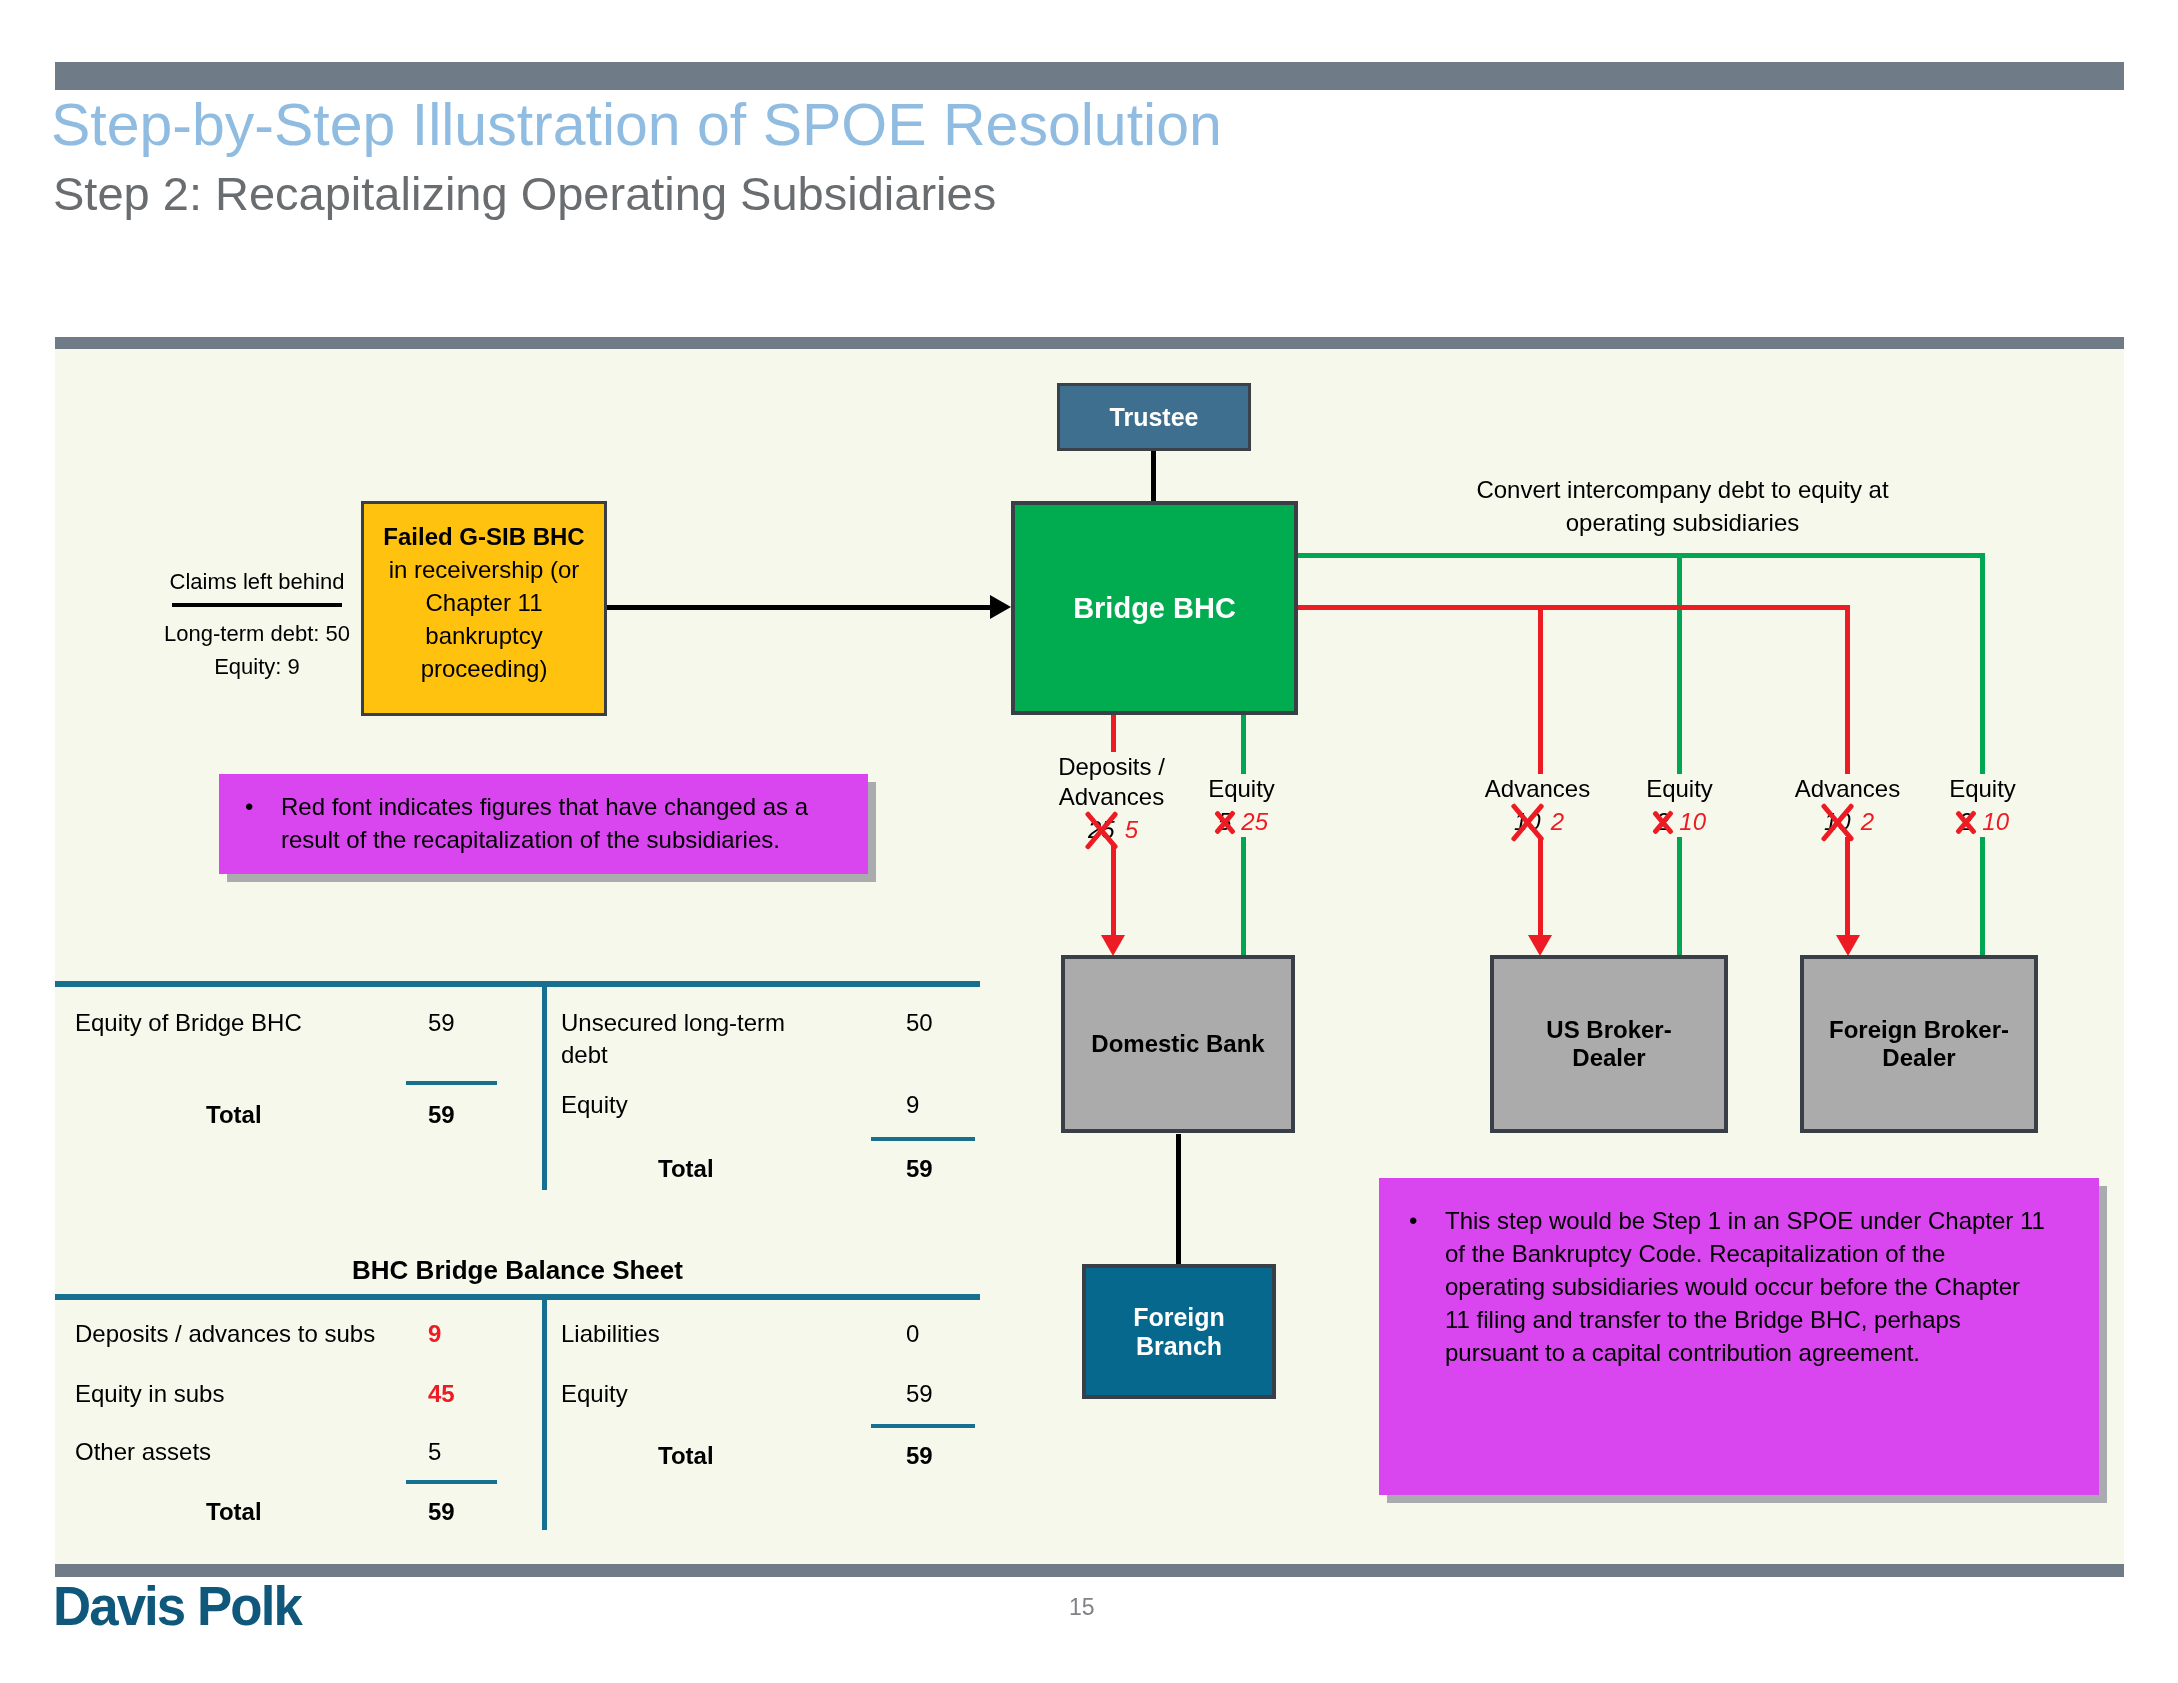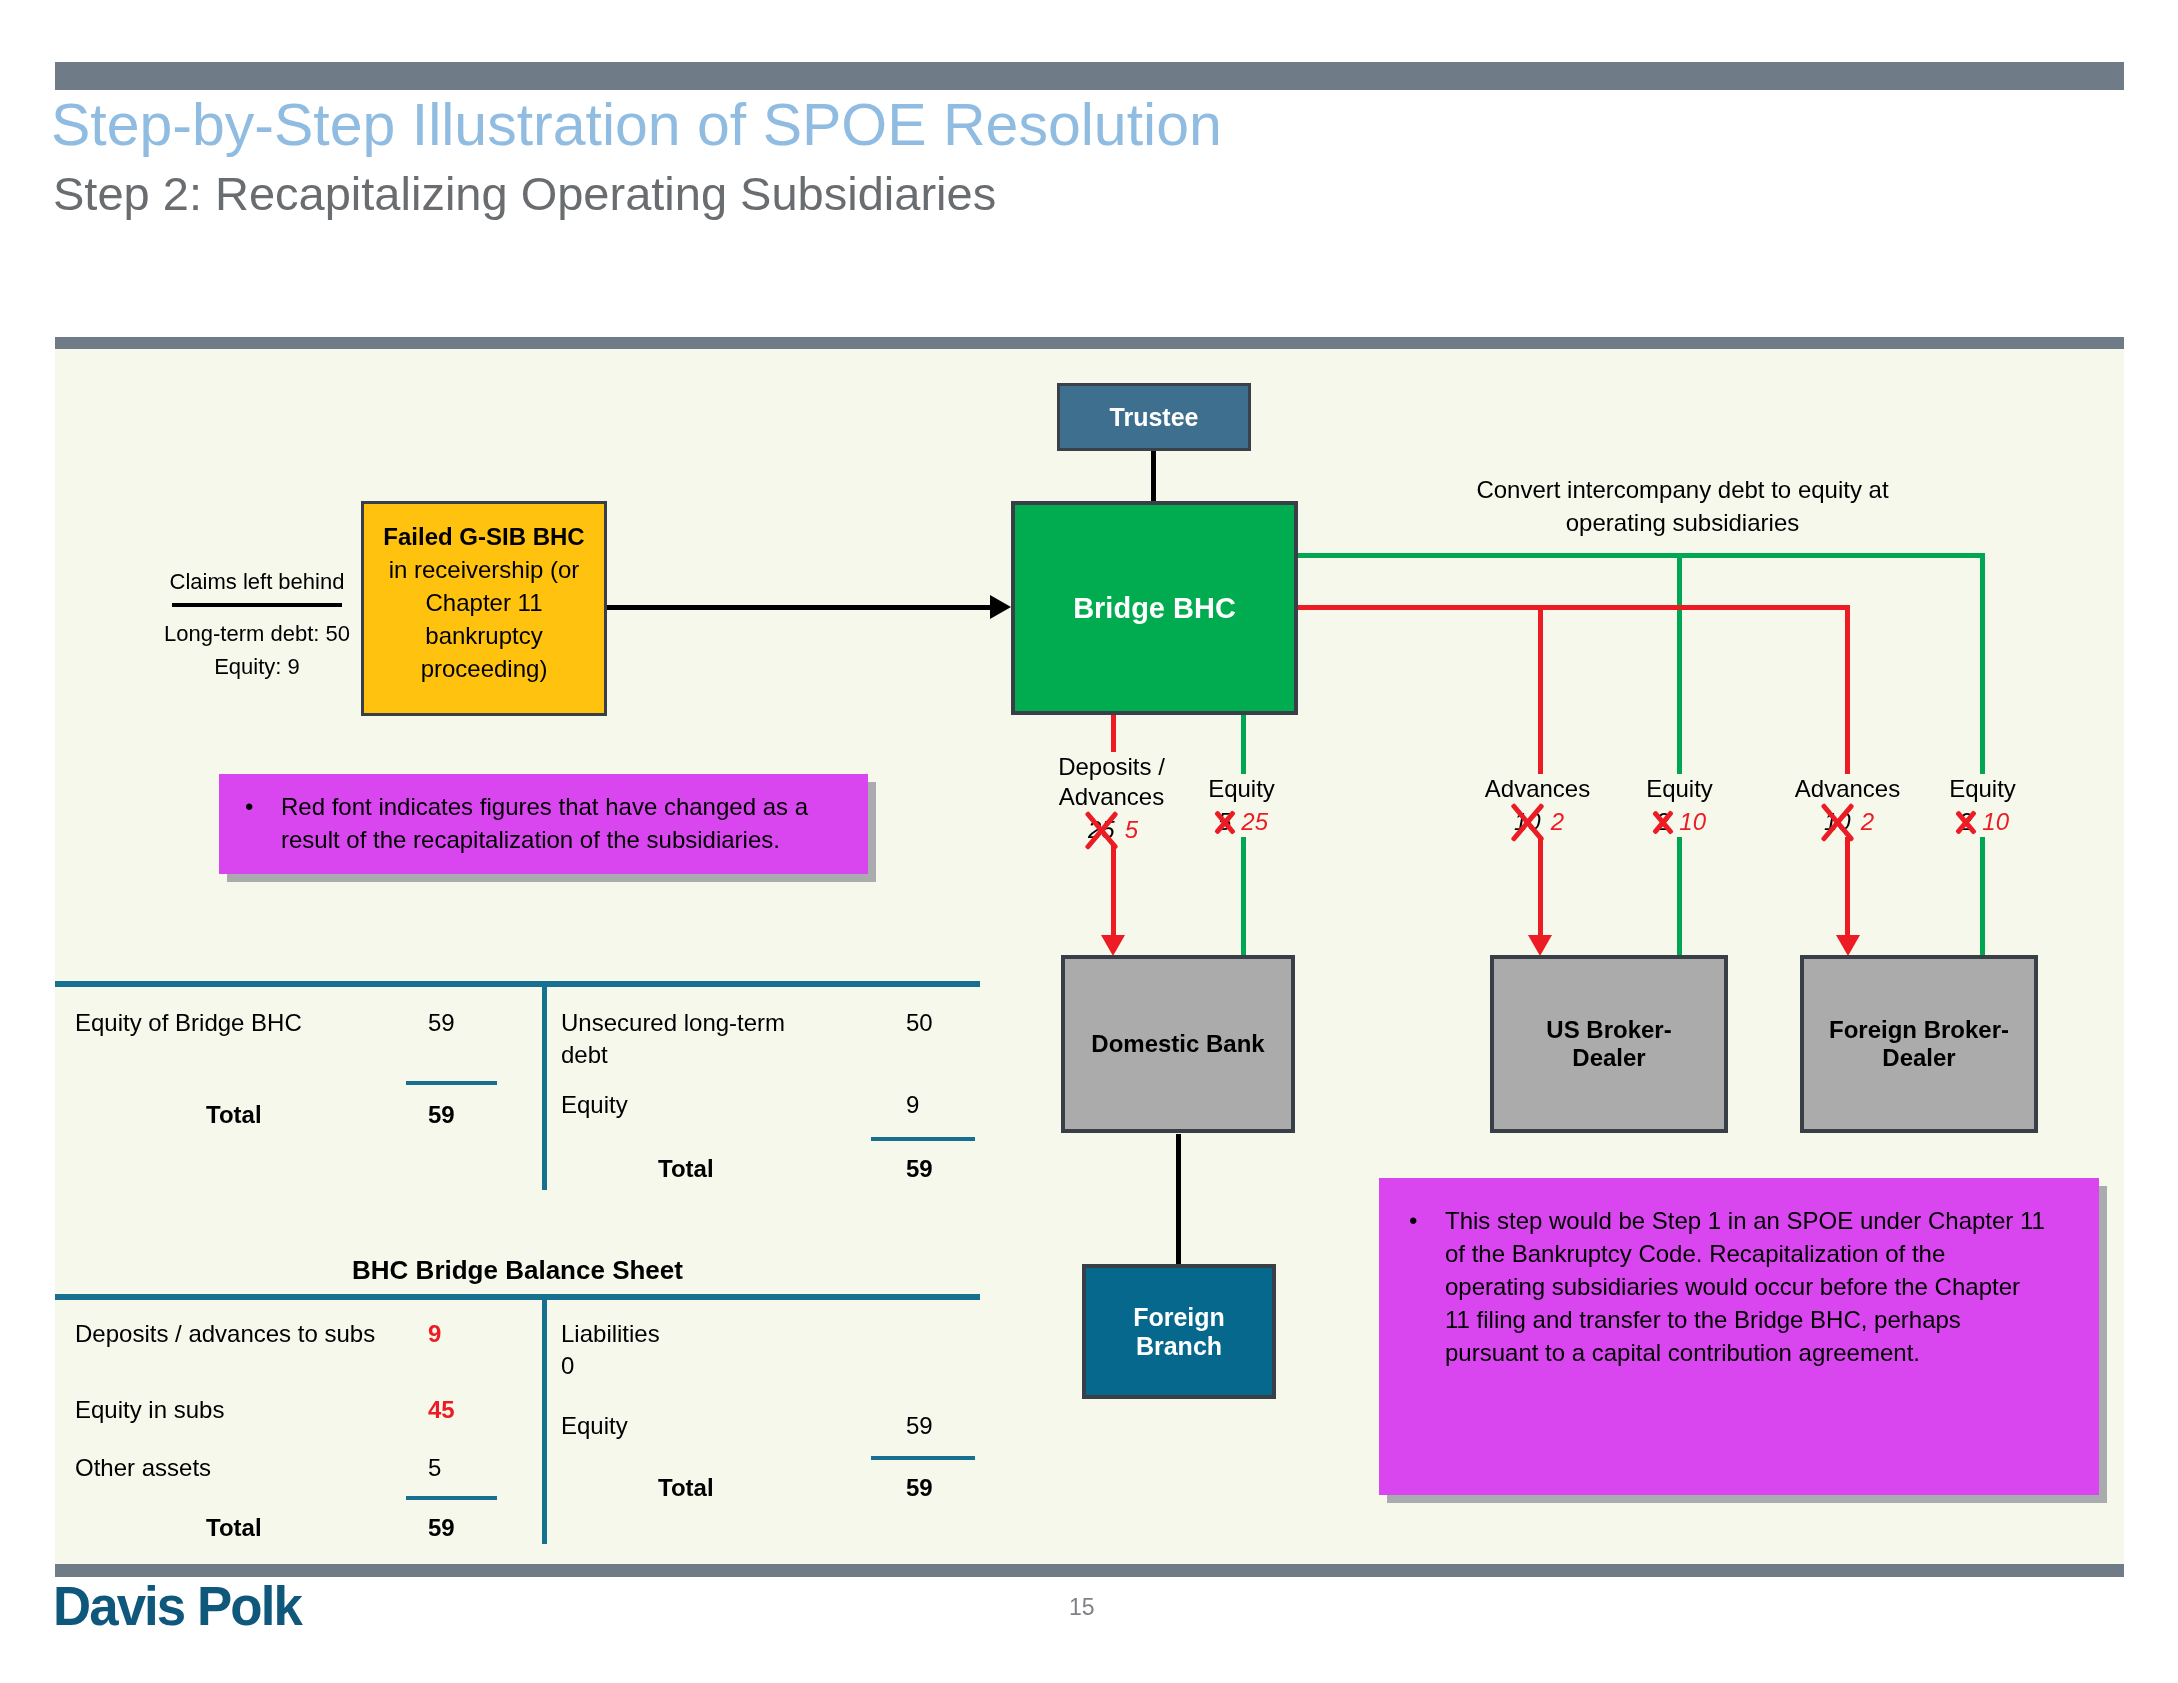--- a/index.html
+++ b/index.html
@@ -248,36 +248,36 @@
 
 <div class="sheet sheet-bhc">
   <div class="sheet-title">BHC Bridge Balance Sheet</div>
   <div class="sheet-rule"></div>
   <div class="sheet-cols">
     <div class="col-left">
       <div class="bs-row" style="margin-top:18px;">
         <span class="lbl">Deposits / advances to subs</span>
         <span class="val redval">9</span>
       </div>
-      <div class="bs-row" style="margin-top:44px;">
+      <div class="bs-row" style="margin-top:28px;">
         <span class="lbl">Equity in subs</span>
         <span class="val redval">45</span>
       </div>
       <div class="bs-row" style="margin-top:26px;">
         <span class="lbl">Other assets</span>
         <span class="val">5</span>
       </div>
       <div class="short-rule" style="margin-top:12px;"></div>
       <div class="bs-row total" style="margin-top:12px;">
         <span class="lbl">Total</span>
         <span class="val">59</span>
       </div>
     </div>
     <div class="col-right">
-      <div class="bs-row" style="margin-top:18px;flex-direction:column;">
+      <div class="bs-row" style="margin-top:18px;">
         <span class="lbl">Liabilities</span>
         <span class="val">0</span>
       </div>
       <div class="bs-row" style="margin-top:28px;">
         <span class="lbl">Equity</span>
         <span class="val">59</span>
       </div>
       <div class="short-rule" style="margin-top:14px;"></div>
       <div class="bs-row total" style="margin-top:12px;">
         <span class="lbl">Total</span>

